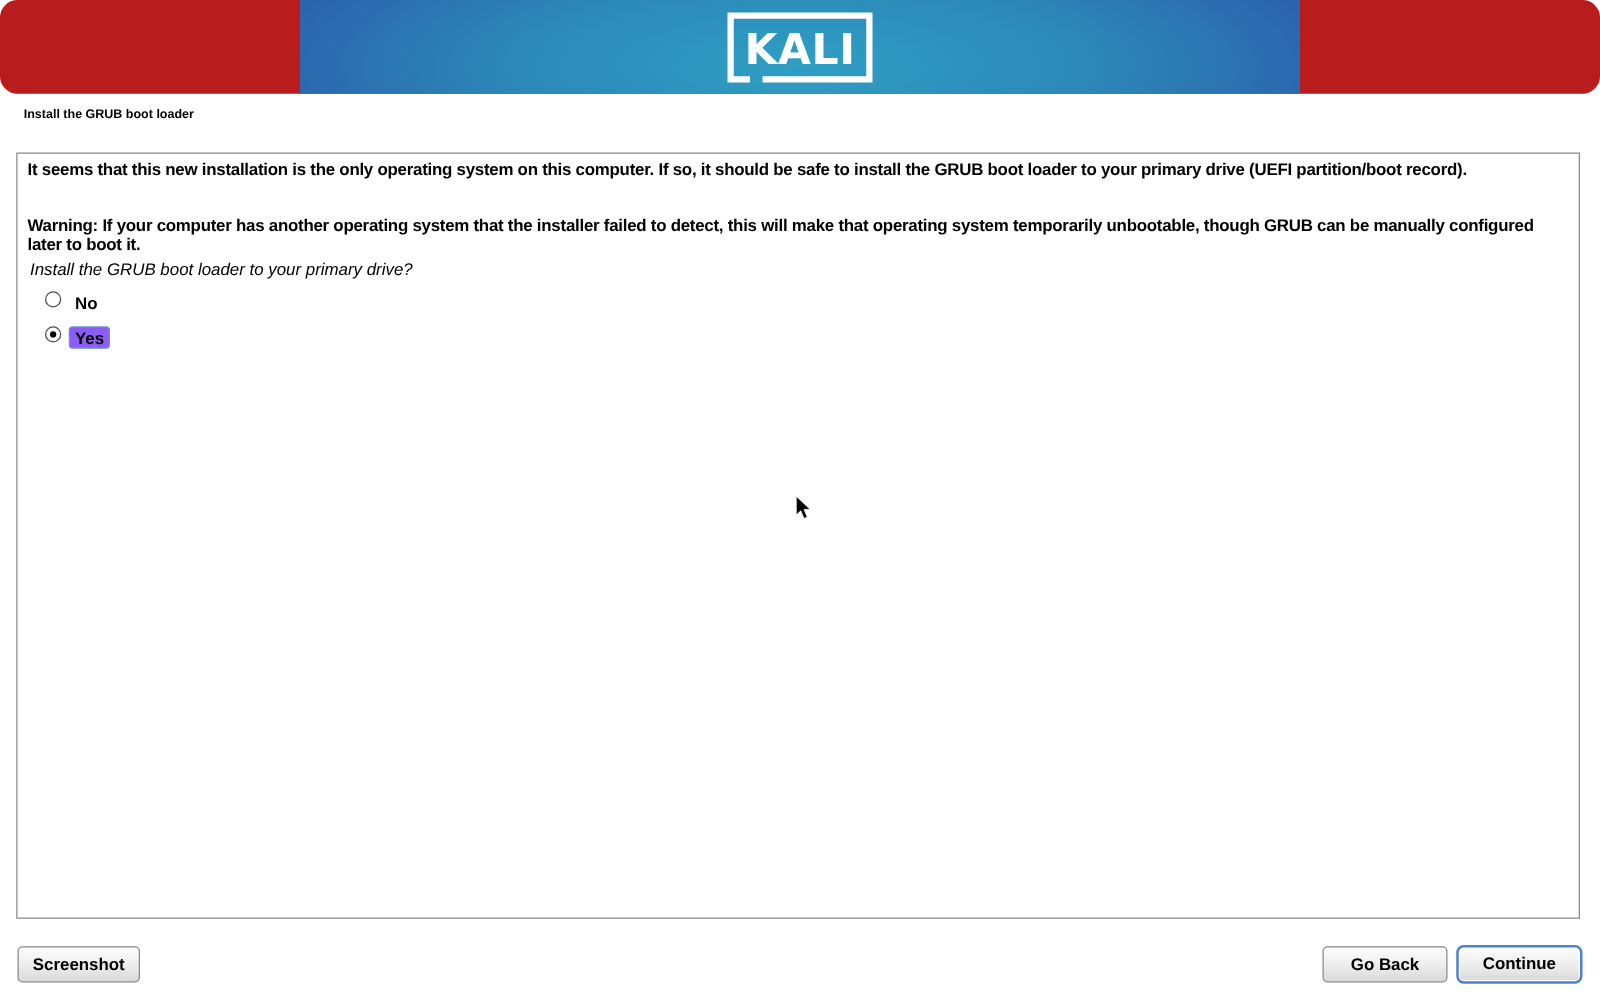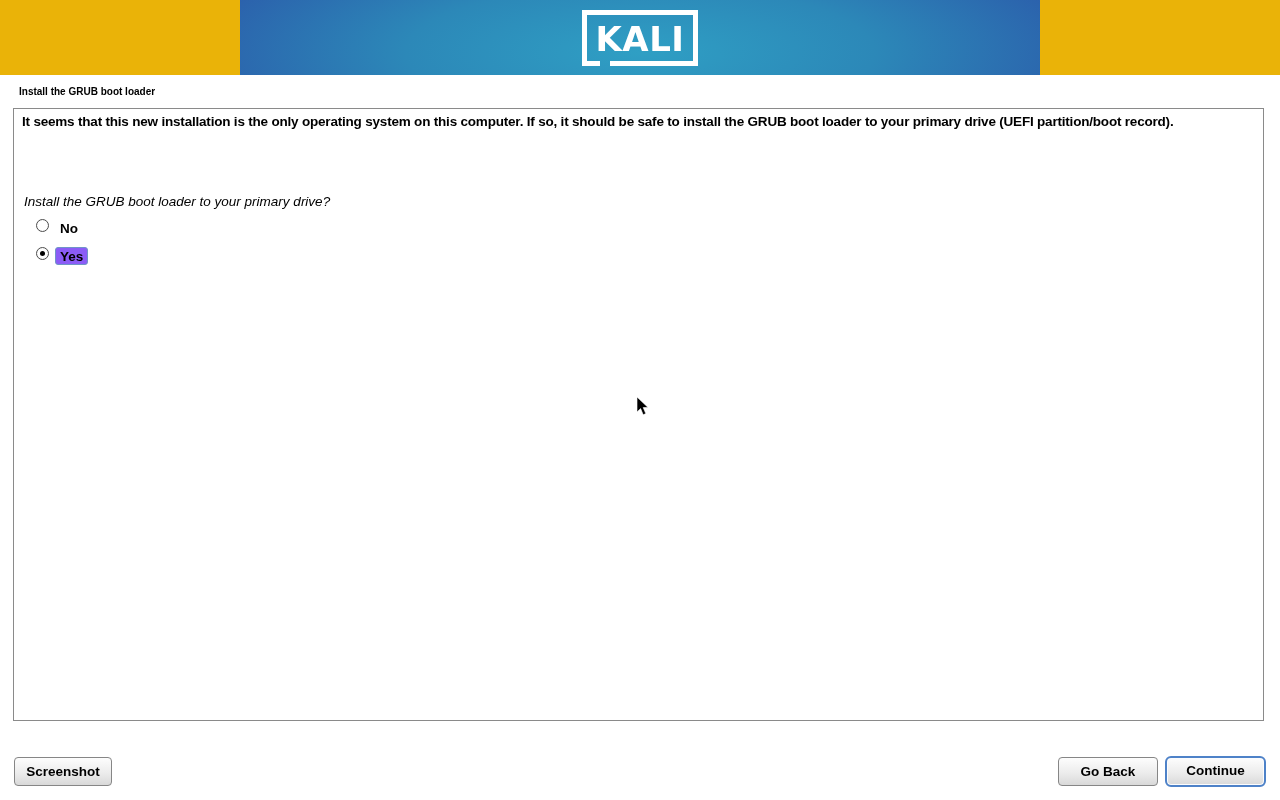--- a/index.html
+++ b/index.html
@@ -1,30 +1,30 @@
 <!DOCTYPE html>
 <html><head>
 <meta charset="utf-8">
 <style>
   * { margin:0; padding:0; box-sizing:border-box; }
   html,body { width:1280px; height:800px; background:#ffffff;
     font-family:"Liberation Sans", sans-serif; overflow:hidden; position:relative; }
 
   
-  .banner { position:absolute; left:0; top:0; width:1280px; height:75px; background:#eab308; }
+  .banner { position:absolute; left:0; top:0; width:1280px; height:75px; background:#b91c1c;border-radius:14px; }
   .banner-gradient { position:absolute; left:240px; top:0; width:800px; height:75px;
     background: radial-gradient(ellipse 520px 150px at 50% 70%,
       #2f9fc4 0%, #2c88b8 45%, #2b53a8 100%); }
   .kali-logo { position:absolute; left:580px; top:8px; width:120px; height:60px; }
 
   
   .page-title { position:absolute; left:19px; top:86px; font-size:10px; font-weight:bold; color:#000; }
 
   
-  .dialog-box { position:absolute; left:13px; top:108px; width:1251px; height:613px;
+  .dialog-box { position:absolute; left:13px; top:122px; width:1251px; height:613px;
     border:1px solid #8a8a8a; background:#fff; }
   .para { position:absolute; left:8px; width:1218px; font-size:13.5px; font-weight:bold;
     line-height:15px; letter-spacing:-0.2px; color:#000; }
   .para1 { top:5px; }
   .para2 { top:50px; }
   .question { position:absolute; left:10px; top:85px; font-size:13.5px; font-style:italic;
     font-weight:normal; color:#000; }
 
   
   .radio-row { position:absolute; left:22px; height:18px; display:flex; cursor:default; }
@@ -61,20 +61,21 @@
   <svg class="kali-logo" viewBox="0 0 120 60">
     <path d="M 30 55.5 H 115.5 V 4.5 H 4.5 V 55.5 H 20" fill="none" stroke="#ffffff" stroke-width="5"></path>
     <text x="60" y="43" text-anchor="middle" fill="#ffffff" font-family="DejaVu Sans, sans-serif" font-size="34" font-weight="bold" letter-spacing="0.5">KALI</text>
   </svg>
 </div>
 
 <div class="page-title">Install the GRUB boot loader</div>
 
 <div class="dialog-box">
   <div class="para para1">It seems that this new installation is the only operating system on this computer. If so, it should be safe to install the GRUB boot loader to your primary drive (UEFI partition/boot record).</div>
+  <div class="para para2">Warning: If your computer has another operating system that the installer failed to detect, this will make that operating system temporarily unbootable, though GRUB can be manually configured later to boot it.</div>
   <div class="question">Install the GRUB boot loader to your primary drive?</div>
 
   <div class="radio-row radio-row-no">
     <span class="radio-circle"></span>
     <span class="label-wrap">No</span>
   </div>
 
   <div class="radio-row radio-row-yes selected focused">
     <span class="radio-circle">
         <span class="dot"></span>

